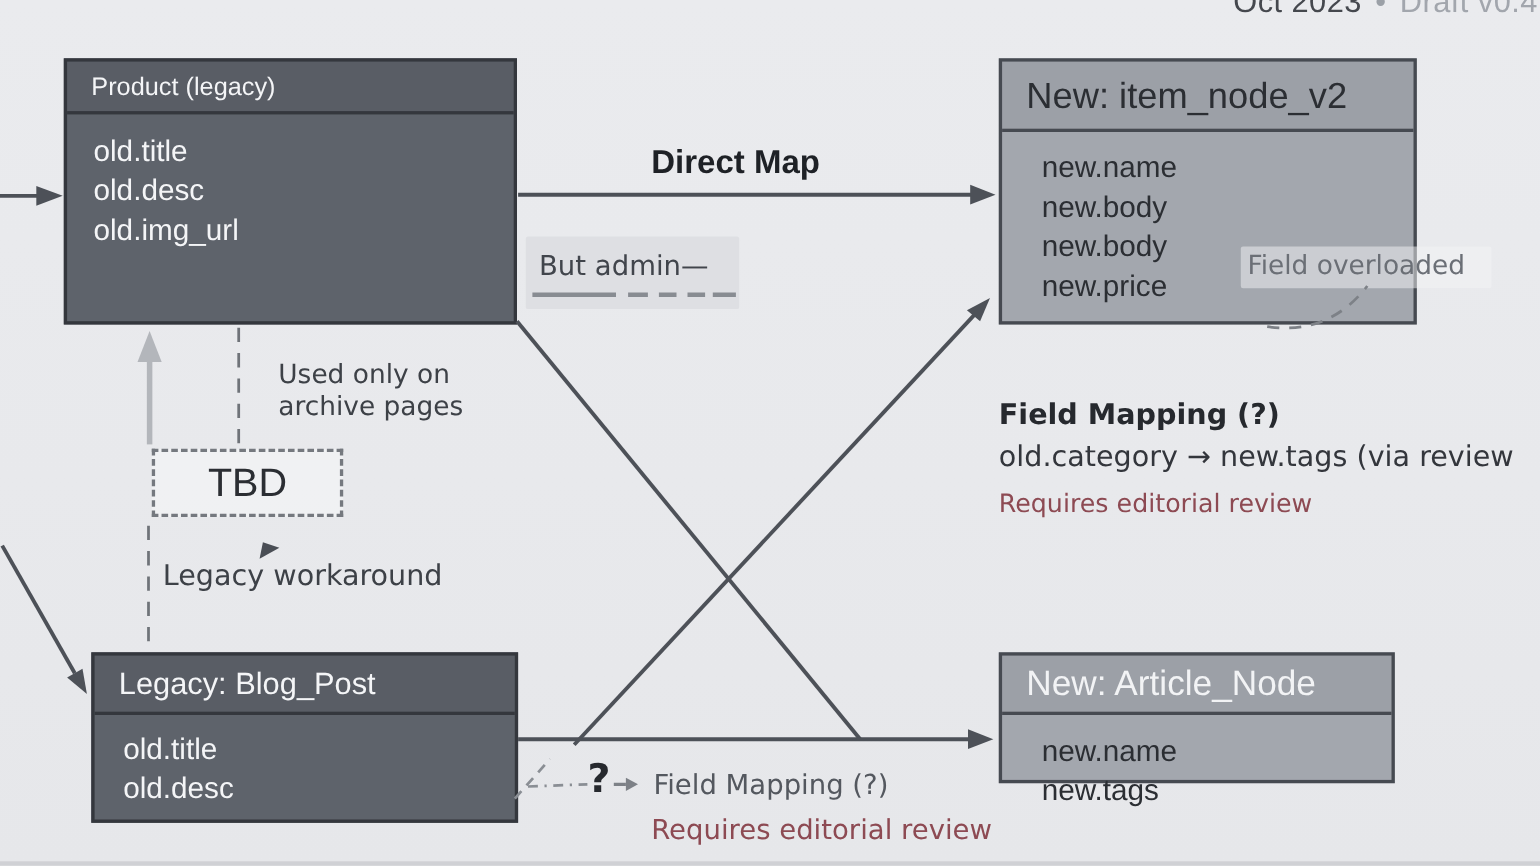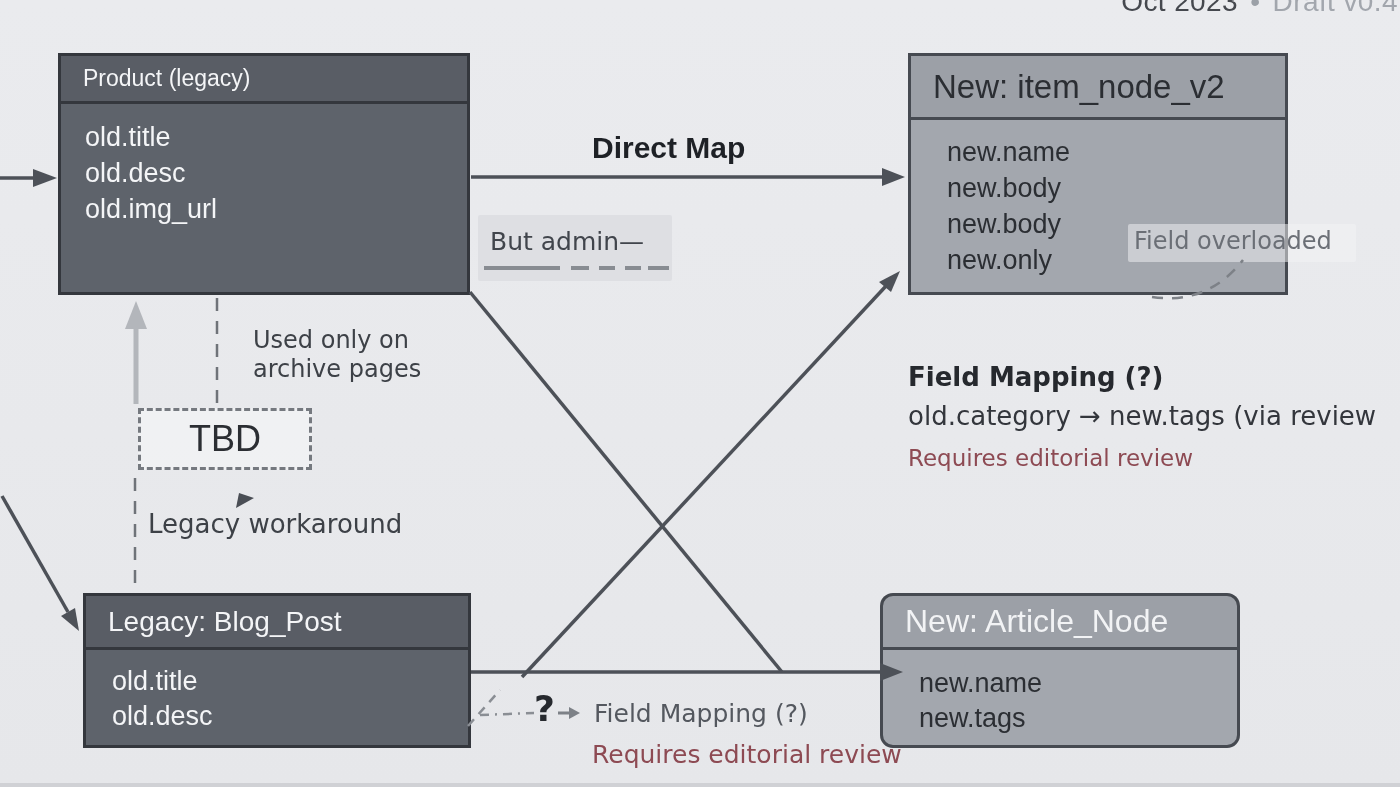--- a/index.html
+++ b/index.html
@@ -29,21 +29,21 @@
   #box-item-node    { left:908px; top:53px;  width:380px; height:242px; }
   #box-item-node .entity-header { height:64px; font-size:33px; }
   #box-item-node .entity-body   { padding:14px 0 0 36px; }
   #box-item-node .field         { line-height:36px; }
 
   #box-blog-post    { left:83px;  top:593px; width:388px; height:155px; }
   #box-blog-post .entity-header { height:54px; font-size:28px; }
   #box-blog-post .entity-body   { padding:14px 0 0 26px; }
   #box-blog-post .field         { line-height:35px; }
 
-  #box-article-node { left:880px; top:593px; width:360px; height:155px;border-radius:13px; }
+  #box-article-node { left:908px; top:593px; width:360px; height:119px; }
   #box-article-node .entity-header { height:54px; font-size:32px; }
   #box-article-node .entity-body   { padding:16px 0 0 36px; }
   #box-article-node .field         { line-height:35px; }
 
   
   .hl { position:absolute; z-index:3; border-radius:2px; }
   #hl-but-admin { left:478px; top:215px; width:194px; height:66px; background:#dedfe3; }
   #hl-field-overloaded { left:1128px; top:224px; width:228px; height:38px; background:rgba(243,244,246,0.5); }
 
   
@@ -96,21 +96,21 @@
       <div class="field">old.img_url</div>
     </div>
   </div>
 
   <div class="entity light" id="box-item-node">
     <div class="entity-header">New: item_node_v2</div>
     <div class="entity-body">
       <div class="field">new.name</div>
       <div class="field">new.body</div>
       <div class="field">new.body</div>
-      <div class="field">new.only</div>
+      <div class="field">new.price</div>
     </div>
   </div>
 
   <div class="entity dark" id="box-blog-post">
     <div class="entity-header">Legacy: Blog_Post</div>
     <div class="entity-body">
       <div class="field">old.title</div>
       <div class="field">old.desc</div>
     </div>
   </div>

